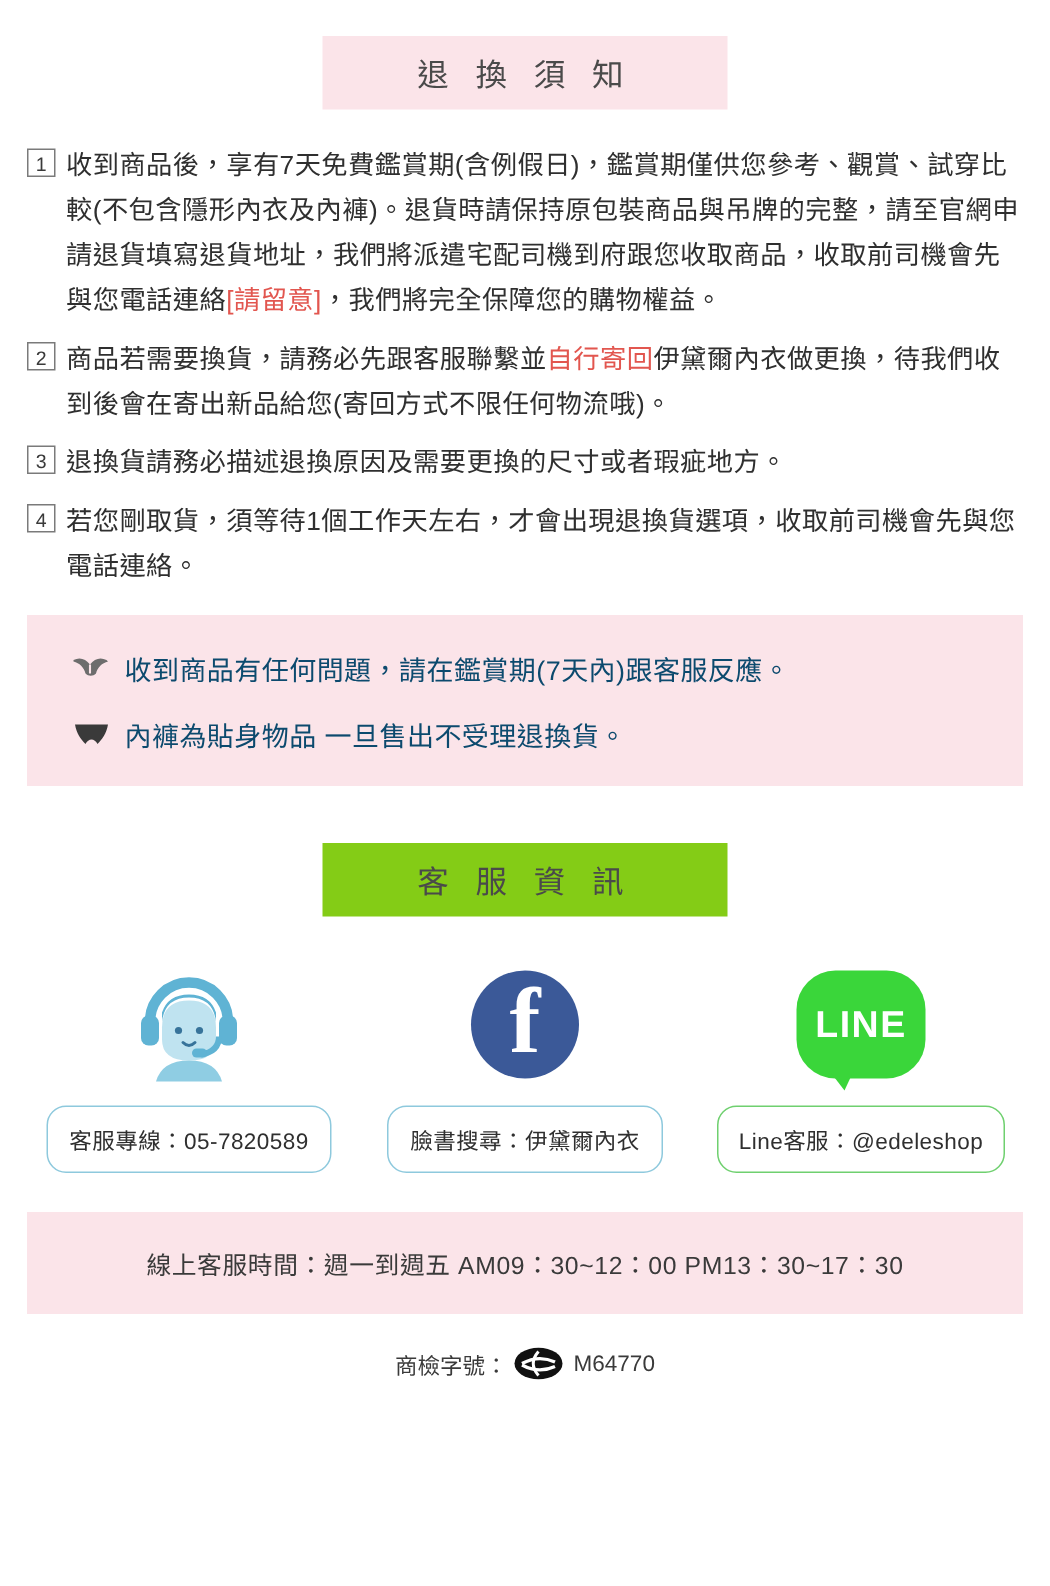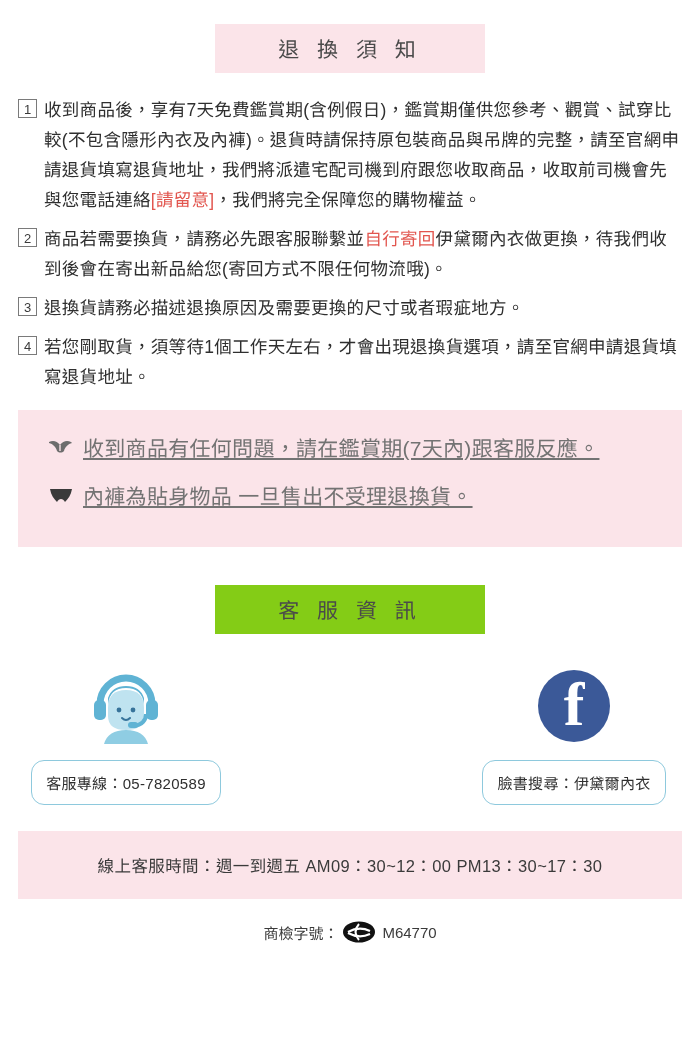--- a/index.html
+++ b/index.html
@@ -77,26 +77,25 @@
   .notes {
     margin: 18px 18px 0 18px;
     background: #fbe4e9;
     padding: 22px 10px 22px 30px;
     box-sizing: border-box;
   }
   .note-row {
     display: flex;
     align-items: center;
     margin: 0 0 18px 0;
-    font-size: 21px;
-    color: #737373;
+    font-size: 18px;
+    color: #0c4a6e;
     letter-spacing: 0.3px;
-    text-decoration: underline;
-  }
-  .note-row:last-child { margin-bottom: 15px; }
+  }
+  .note-row:last-child { margin-bottom: 0; }
   .note-icon {
     flex: 0 0 auto;
     width: 26px;
     height: 20px;
     margin-right: 9px;
     position: relative;
   }
 
   
   .cs-wrap {
@@ -231,21 +230,21 @@
       <div class="term-text"><span>商品若需要換貨，請務必先跟客服聯繫並</span><span class="hl-red">自行寄回</span><span>伊黛爾內衣做更換，待我們收到後會在寄出新品給您(寄回方式不限任何物流哦)。</span></div>
     </div>
 
     <div class="term-row">
       <div class="num">3</div>
       <div class="term-text">退換貨請務必描述退換原因及需要更換的尺寸或者瑕疵地方。</div>
     </div>
 
     <div class="term-row">
       <div class="num">4</div>
-      <div class="term-text">若您剛取貨，須等待1個工作天左右，才會出現退換貨選項，請至官網申請退貨填寫退貨地址。</div>
+      <div class="term-text">若您剛取貨，須等待1個工作天左右，才會出現退換貨選項，收取前司機會先與您電話連絡。</div>
     </div>
 
   </div>
 
   <div class="notes">
 
     <div class="note-row">
       <div class="note-icon">
         <svg width="26" height="20" viewBox="0 0 26 20" aria-hidden="true">
           <path d="M1 5 C5 3 9 4 12 8 C15 4 19 3 23 5 L24 6 C20 7 17 10 16 14 C14 16 11 16 9 14 C8 10 5 7 1 6 Z" fill="#6d6d6d"></path>
@@ -292,20 +291,28 @@
       <div class="cs-label a">客服專線：05-7820589</div>
     </div>
 
     <div class="cs-col">
       <div class="cs-figure">
         <div class="fb"></div>
       </div>
       <div class="cs-label b">臉書搜尋：伊黛爾內衣</div>
     </div>
 
+    <div class="cs-col">
+      <div class="cs-figure">
+        <div class="line-bubble">
+            <span>LINE</span>
+          </div>
+      </div>
+      <div class="cs-label c">Line客服：@edeleshop</div>
+    </div>
 
   </div>
 
   <div class="footer-box">
     <div class="footer-line">線上客服時間：週一到週五 AM09：30~12：00 PM13：30~17：30</div>
   </div>
 
   <div class="cert">
     <span>商檢字號：</span>
     <span class="cert-mark">

